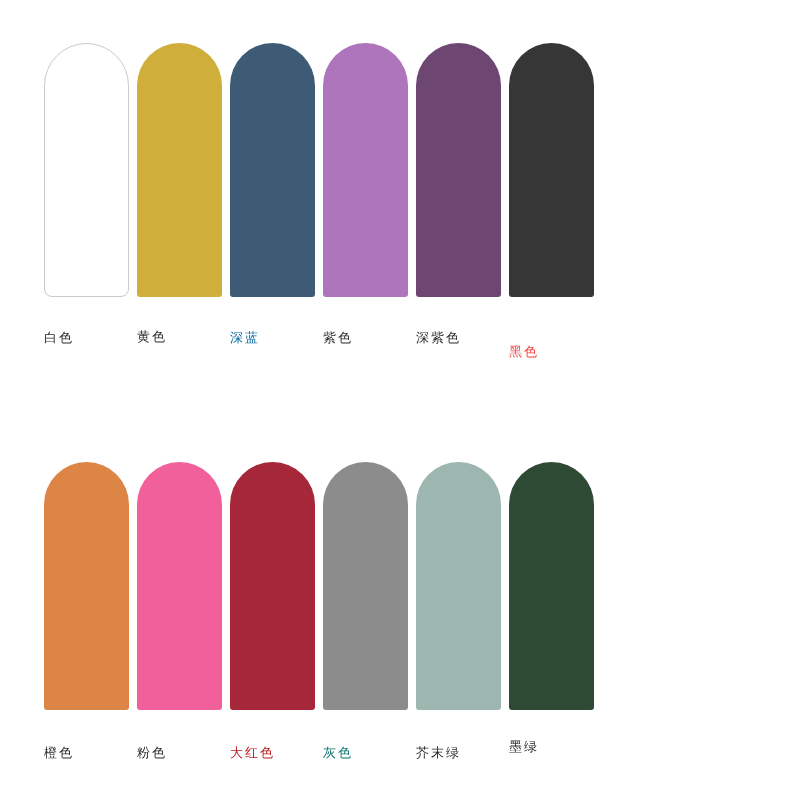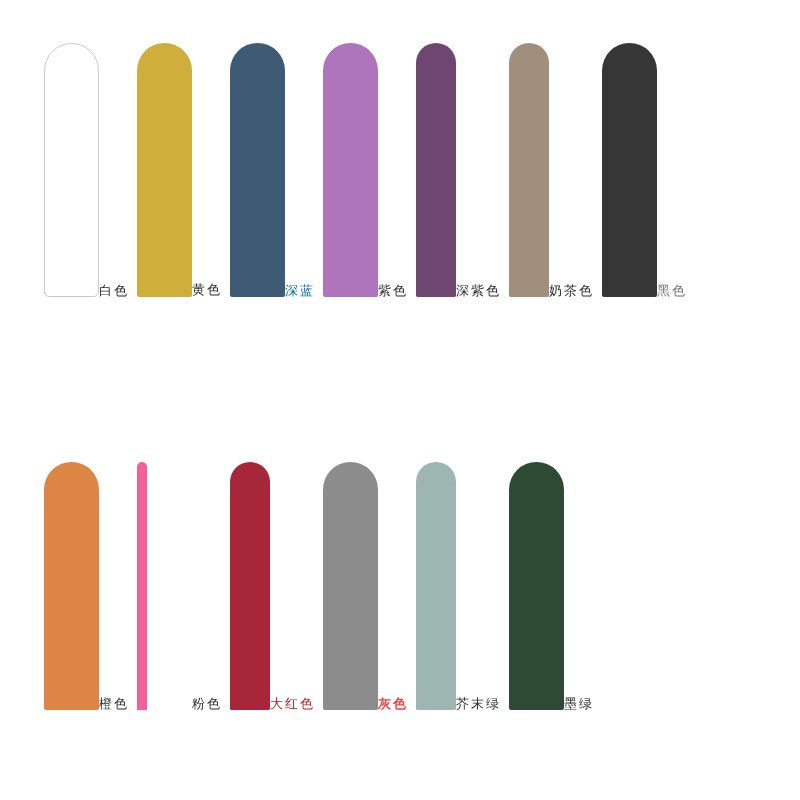--- a/index.html
+++ b/index.html
@@ -34,21 +34,22 @@
     align-items: flex-start;
   }
 
   #swatch-row-1 { top: 43px; }
   #swatch-row-2 { top: 462px; }
 
   .swatch-cell {
     width: 85px;
     margin-right: 8px;
     display: flex;
-    align-items: flex-end;
+    flex-direction: column;
+    align-items: flex-start;
   }
   .swatch-cell:last-child { margin-right: 0; }
 
   
   .swatch-chip {
     width: 85px;
     height: 254px;
     border-radius: 42.5px 42.5px 3px 3px;
     box-sizing: border-box;
     background: #cccccc;
@@ -99,44 +100,40 @@
       </div>
       <div class="swatch-cell">
         <div class="swatch-chip" style="background: rgb(174, 117, 188);"></div>
         <div class="swatch-label" style="color: rgb(43, 43, 43);">紫色</div>
       </div>
       <div class="swatch-cell">
         <div class="swatch-chip" style="background: rgb(110, 70, 114);"></div>
         <div class="swatch-label" style="color: rgb(43, 43, 43);">深紫色</div>
       </div>
       <div class="swatch-cell">
-        <div class="swatch-chip" style="background: rgb(160, 143, 125);"></div>
-        <div class="swatch-label" style="color: rgb(43, 43, 43);">奶茶色</div>
-      </div>
-      <div class="swatch-cell">
         <div class="swatch-chip" style="background: rgb(54, 54, 54);"></div>
-        <div class="swatch-label" style="color: #737373; margin-top: 48px;">黑色</div>
+        <div class="swatch-label" style="color: #ef4444; margin-top: 48px;">黑色</div>
       </div>
     </div>
   <div class="swatch-row" id="swatch-row-2">
       <div class="swatch-cell">
         <div class="swatch-chip" style="background: rgb(220, 133, 68);"></div>
         <div class="swatch-label" style="color: rgb(43, 43, 43);">橙色</div>
       </div>
       <div class="swatch-cell">
         <div class="swatch-chip" style="background: rgb(242, 96, 155);"></div>
-        <div class="swatch-label" style="color: rgb(43, 43, 43); margin-left: 45px;">粉色</div>
+        <div class="swatch-label" style="color: rgb(43, 43, 43);">粉色</div>
       </div>
       <div class="swatch-cell">
         <div class="swatch-chip" style="background: rgb(165, 39, 57);"></div>
         <div class="swatch-label" style="color: #b91c1c;">大红色</div>
       </div>
       <div class="swatch-cell">
         <div class="swatch-chip" style="background: rgb(140, 140, 140);"></div>
-        <div class="swatch-label" style="color: #ef4444; font-weight: bold;">灰色</div>
+        <div class="swatch-label" style="color: #0f766e;">灰色</div>
       </div>
       <div class="swatch-cell">
         <div class="swatch-chip" style="background: rgb(157, 182, 175);"></div>
         <div class="swatch-label" style="color: rgb(43, 43, 43);">芥末绿</div>
       </div>
       <div class="swatch-cell">
         <div class="swatch-chip" style="background: rgb(46, 74, 52);"></div>
         <div class="swatch-label" style="color: rgb(43, 43, 43); margin-top: 30px;">墨绿</div>
       </div>
     </div>

